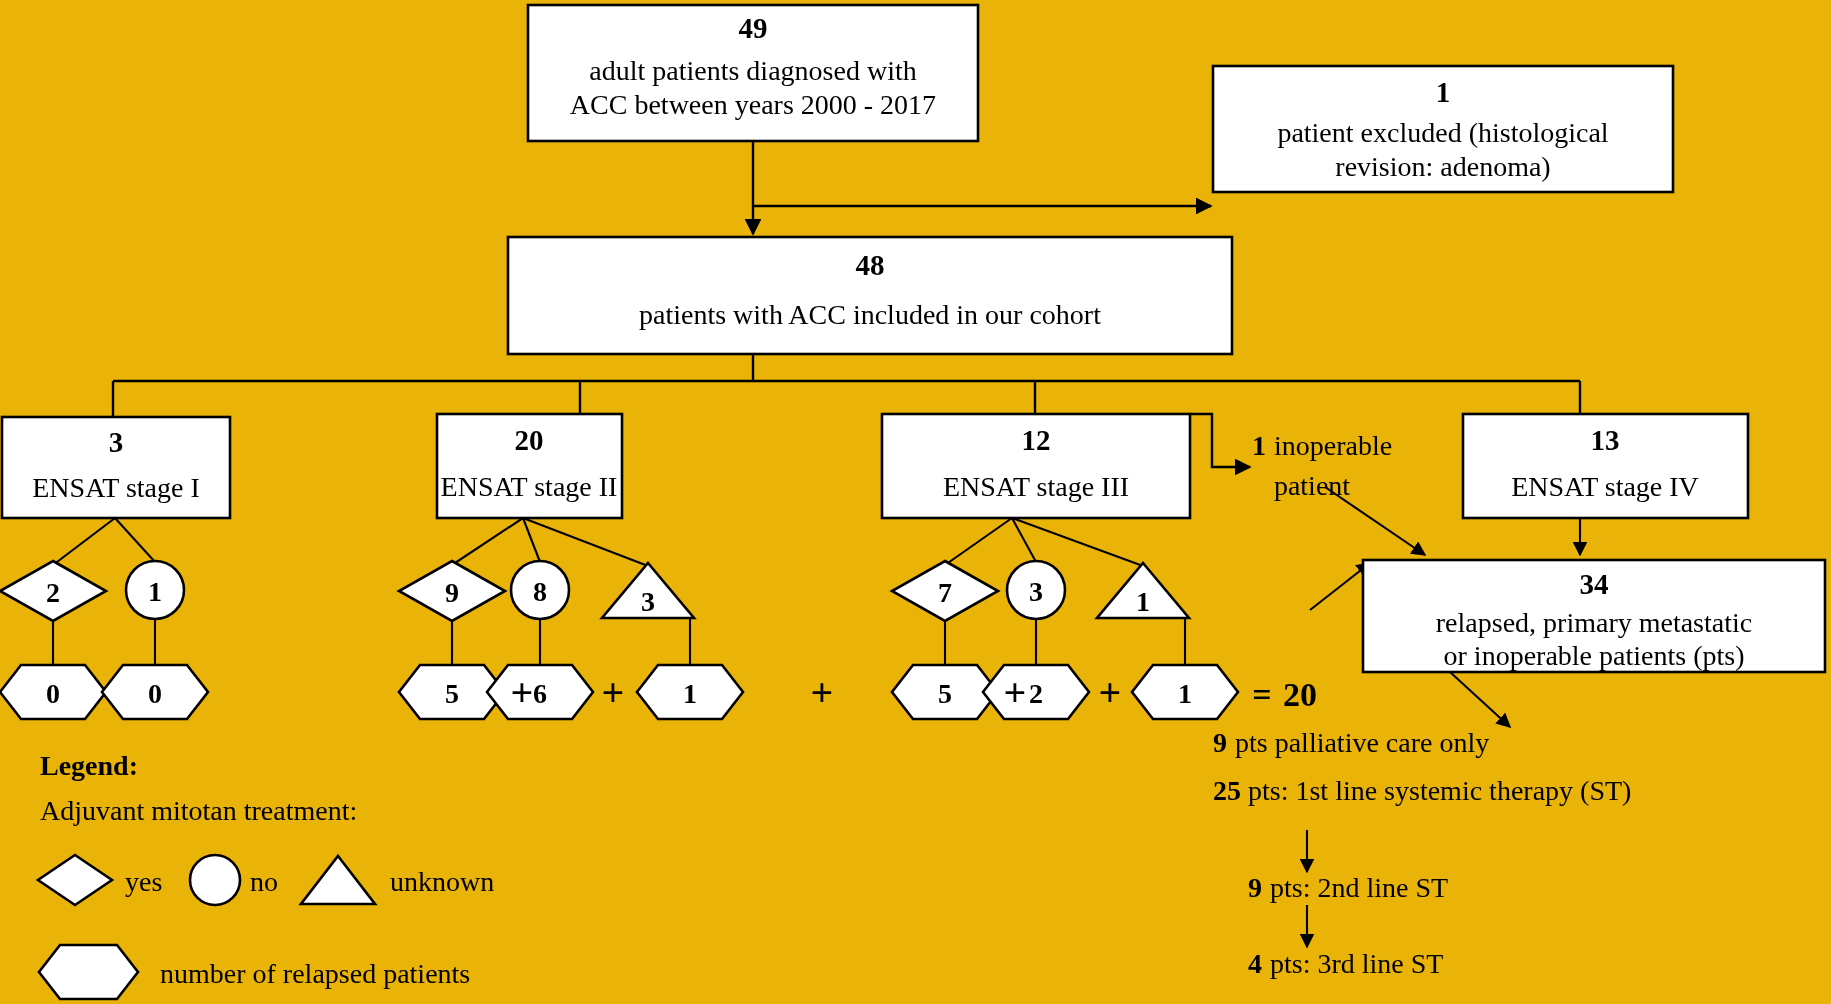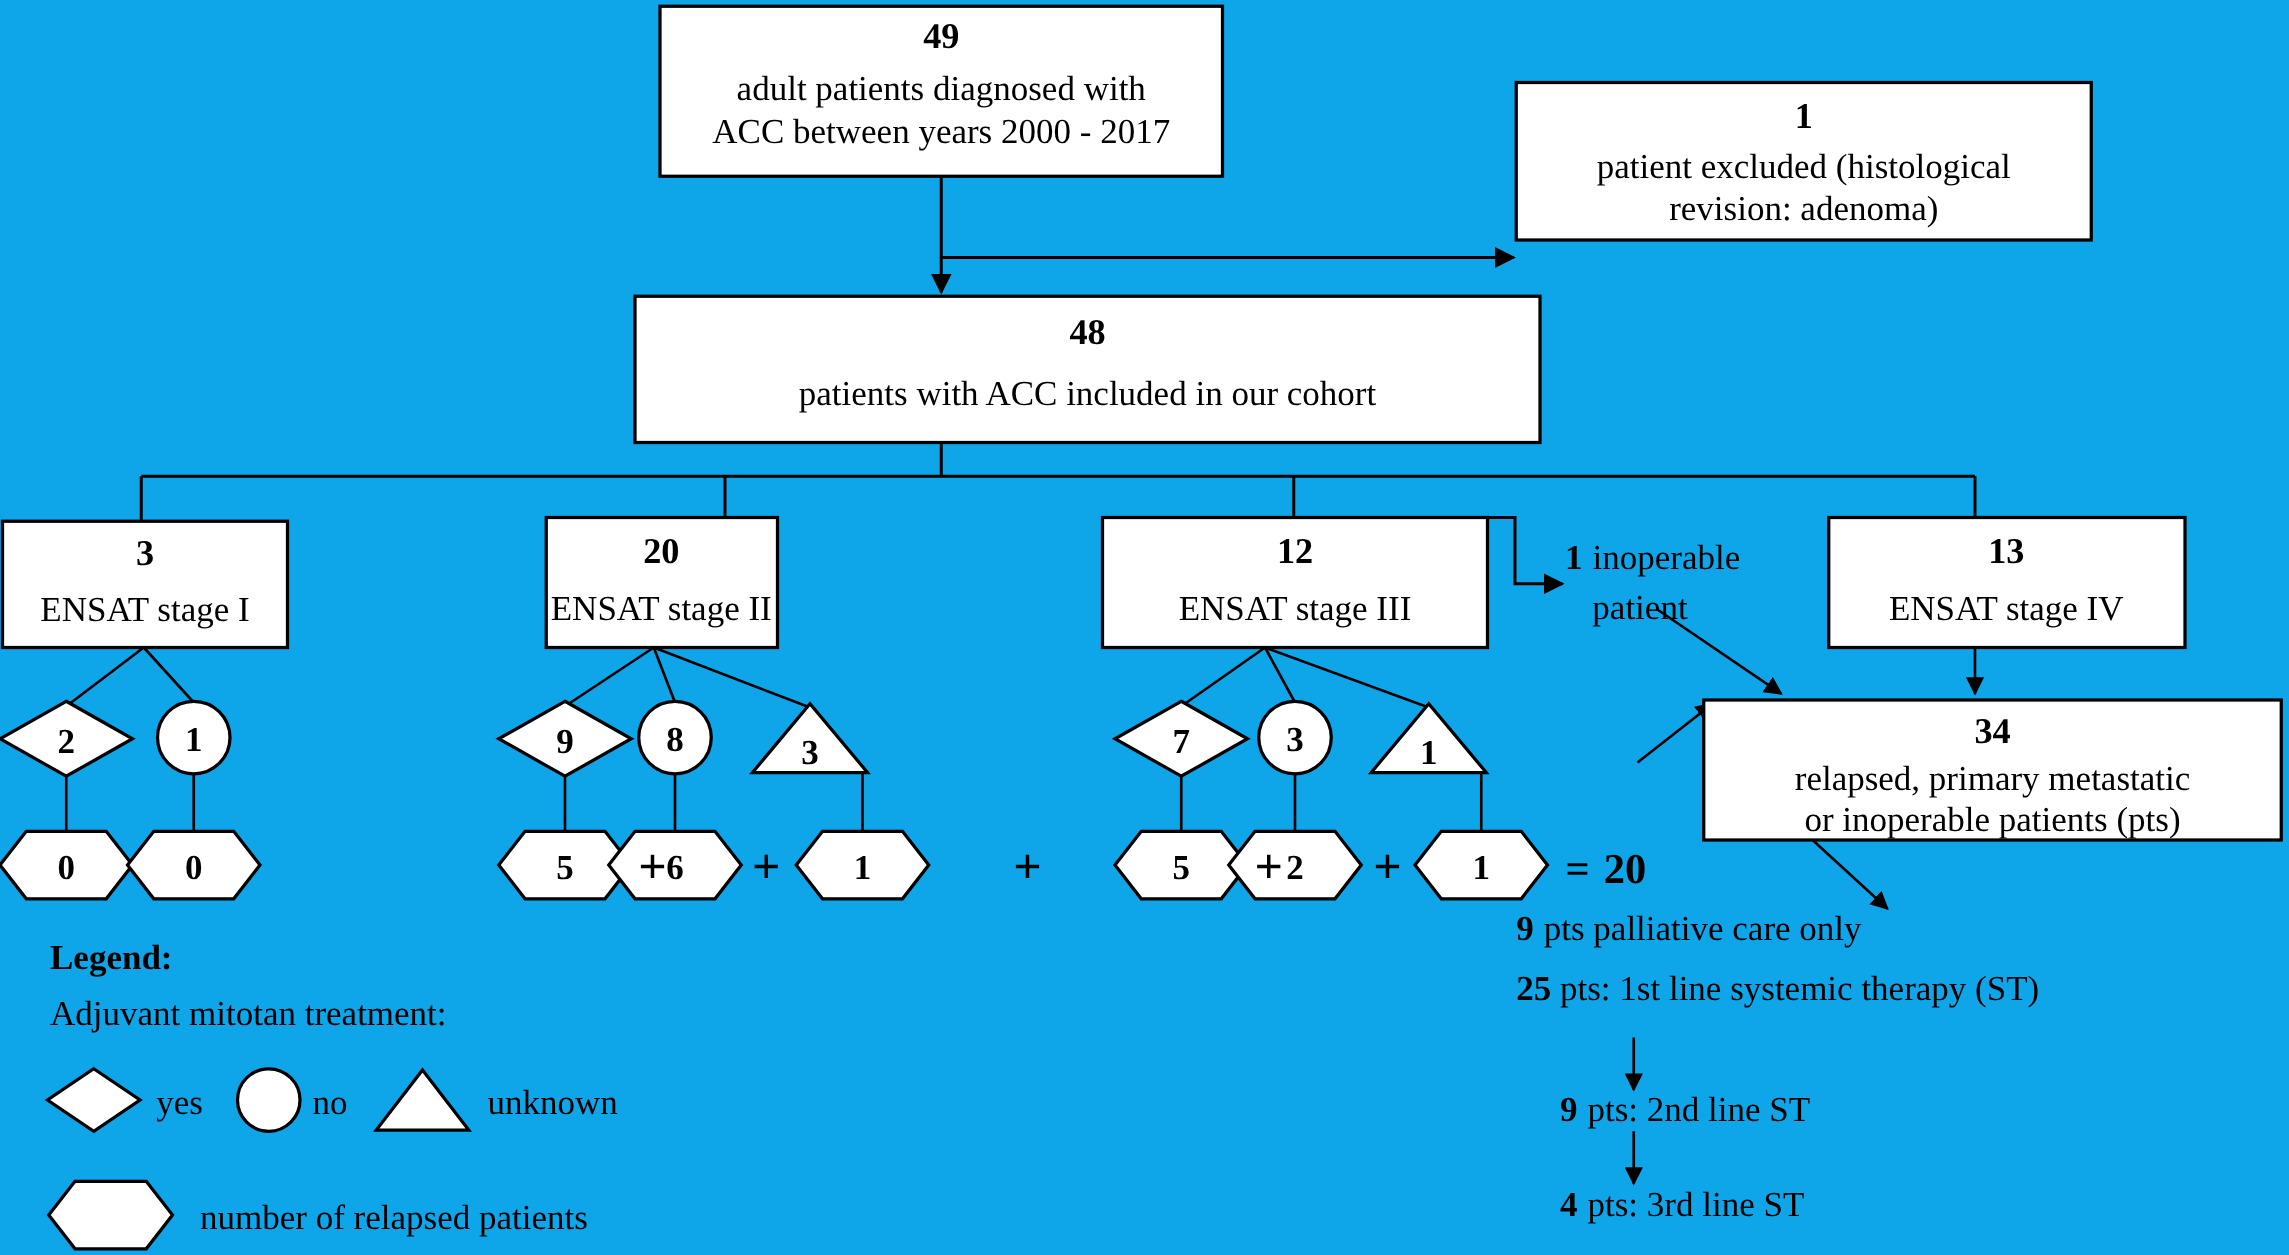--- a/index.html
+++ b/index.html
@@ -4,21 +4,21 @@
 <style>
   html, body {
     margin: 0;
     padding: 0;
     background: #ffffff;
   }
   #root {
     position: relative;
     width: 1831px;
     height: 1004px;
-    background: #0ea5e9;
+    background: #eab308;
     font-family: "Liberation Serif", "DejaVu Serif", serif;
     overflow: hidden;
   }
   svg.flow {
     position: absolute;
     top: 0;
     left: 0;
     width: 1831px;
     height: 1004px;
   }

